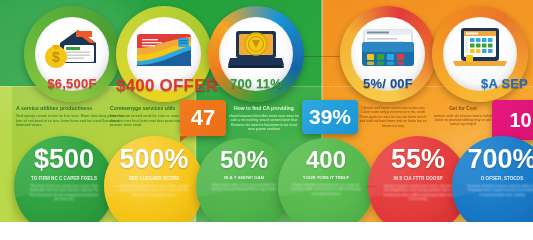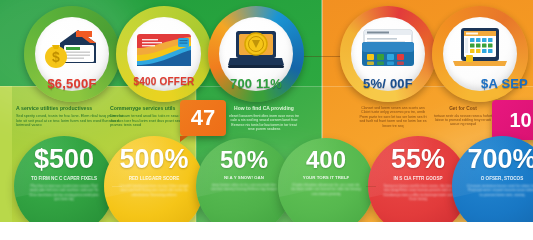--- a/index.html
+++ b/index.html
@@ -127,21 +127,21 @@
         <path d="M3 33 C24 33 38 22 57 18 L57 38 L3 38 Z" fill="#2fa8e0"></path>
         <path d="M3 37 C26 37 42 26 57 22 L57 38 L3 38 Z" fill="#1a5f9e"></path>
         <rect x="44" y="10" width="11" height="9" rx="1.5" fill="#2fa8e0"></rect>
         <rect x="45.5" y="12" width="8" height="1.2" fill="#1a6fa8"></rect>
         <rect x="45.5" y="14.5" width="8" height="1.2" fill="#1a6fa8"></rect>
         <rect x="8" y="11" width="16" height="1.4" fill="#ffffff" opacity=".85"></rect>
         <rect x="8" y="14" width="20" height="1.4" fill="#ffffff" opacity=".85"></rect>
         <rect x="8" y="17" width="13" height="1.4" fill="#ffffff" opacity=".85"></rect>
       </svg>
     </div>
-    <div class="badge-caption" style="left:116px;top:76px;width:96px;font-size:10px;color:#e03a2f;">$400 OFFER</div>
+    <div class="badge-caption" style="left:116px;top:76px;width:96px;font-size:17px;color:#e03a2f;">$400 OFFER</div>
   </div>
 
   <div>
     <div class="ring" style="left:208px;top:6px;width:96px;height:96px;
          background:conic-gradient(from 180deg,#3aa03a 0deg,#f07c1e 70deg,#f5a623 130deg,#1a94d4 210deg,#1565a8 290deg,#3aa03a 350deg,#3aa03a 360deg);"></div>
     <div class="disc" style="left:219px;top:17px;width:74px;height:74px;"></div>
     <div class="icon-wrap" style="left:225px;top:24px;width:62px;height:50px;">
       <svg width="60" height="48" viewBox="0 0 60 48">
         <rect x="10" y="6" width="40" height="27" rx="2.5" fill="#1c3557"></rect>
         <rect x="13" y="9" width="34" height="21" rx="1.5" fill="#f2a93b"></rect>
@@ -242,20 +242,23 @@
   <div class="copy blurtext" style="left:432px;top:106px;width:62px;color:#7a4410;text-align:center;">
     <div class="hd" style="font-size:4.8px;margin-bottom:2px;">Get for Cost</div>
     <div class="bd" style="font-size:3.5px;">tortaue sestr alu rossoe roseca hofort latsse to prorsed eobling tesy rerusti aocue ng rsequd</div>
   </div>
 
   <div class="flag orange" style="left:180px;top:100px;width:46px;height:36px;font-size:22px;">
     <span>47</span>
   </div>
   <div class="flag-tail" style="left:180px;top:136px;border-left:8px solid #c95a10;border-bottom:6px solid transparent;"></div>
 
+  <div class="flag blue" style="left:302px;top:100px;width:56px;height:34px;font-size:21px;">
+    <span>39%</span>
+  </div>
 
   <div class="flag pink" style="left:492px;top:100px;width:57px;height:40px;font-size:20px;">
     <span>10</span>
   </div>
   <div class="flag-tail" style="left:492px;top:140px;border-right:8px solid #aa0d59;border-bottom:6px solid transparent;"></div>
 
   <div class="stat" style="left:14px;top:136px;width:100px;height:100px;background:radial-gradient(circle at 36% 26%,#3bb24b 0%,#2f9e3f 55%,#238a34 100%);">
     <div class="sheen"></div>
     <div class="num" style="font-size:27px;margin-top:10px;">$500</div>
     <div class="sub blurtext" style="font-size:4.6px;margin-top:3px;">TO FIRM NC C CAPER FIXELS</div>

